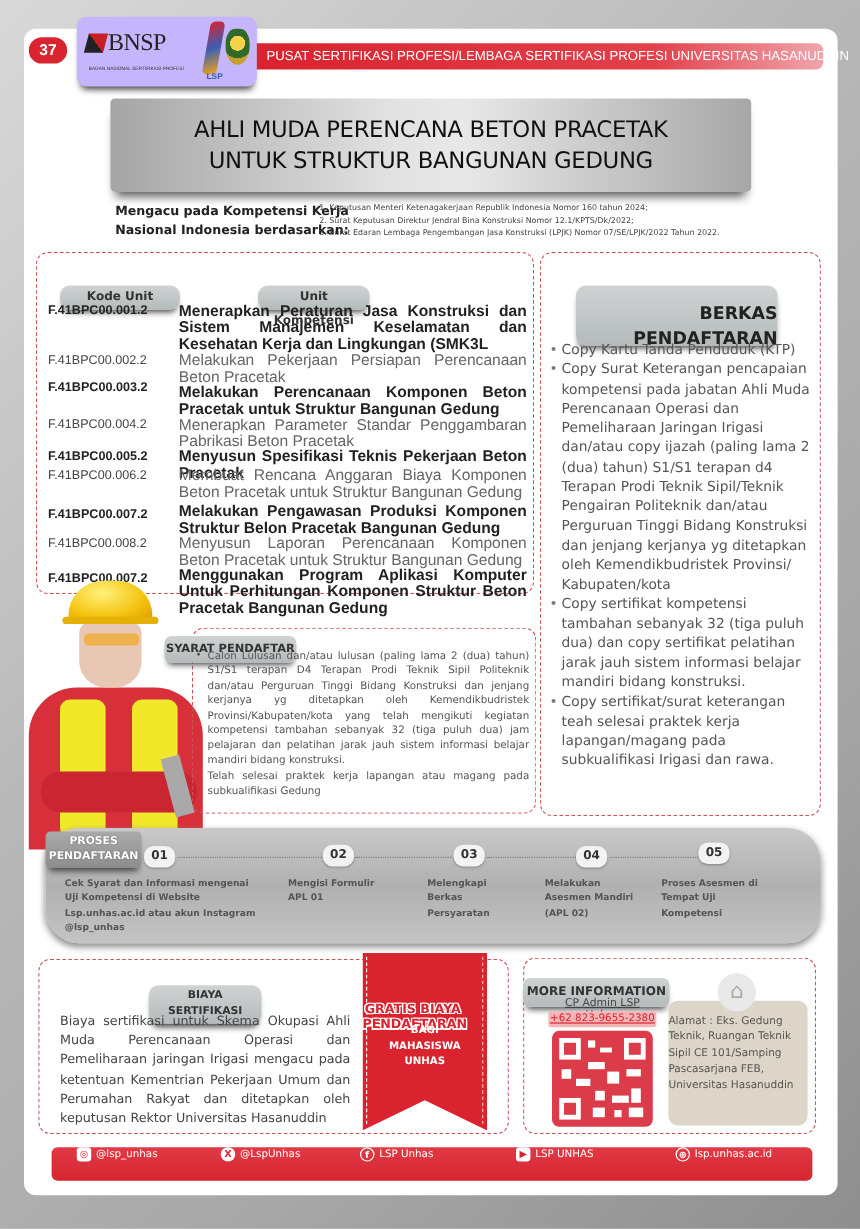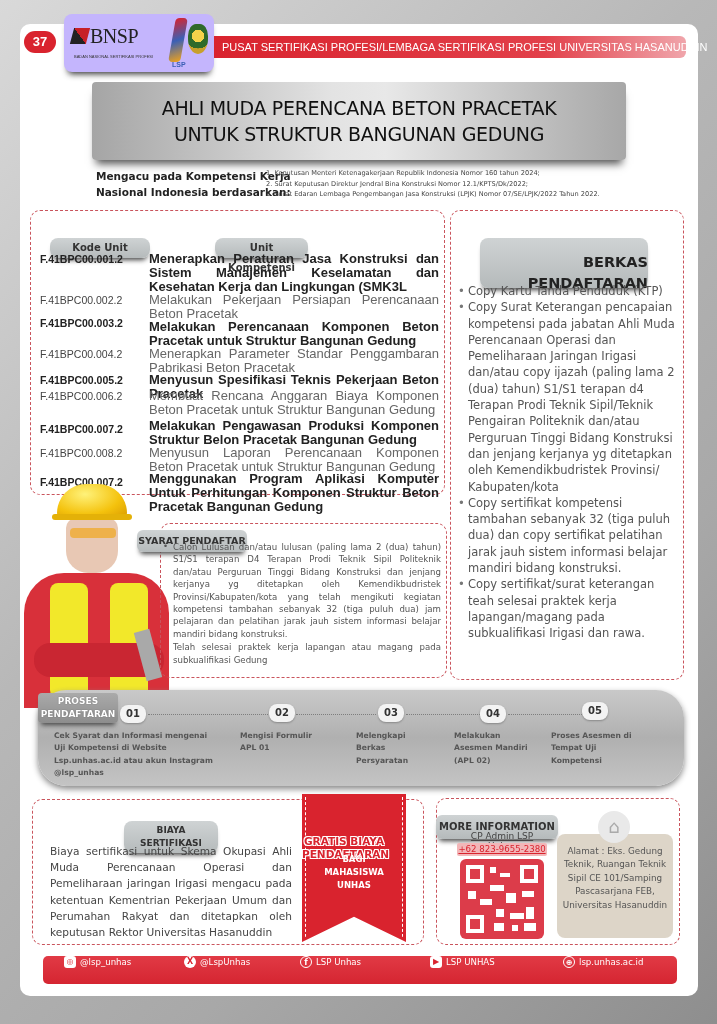--- a/index.html
+++ b/index.html
@@ -140,21 +140,21 @@
   .info-pill { left: 436px; top: 799px; width: 122px; height: 24px; line-height: 24px; font-size: 10px; border-radius: 6px; }
   .cp-admin { position: absolute; left: 456px; top: 831px; width: 92px; text-align: center;
     font: 9px "DejaVu Sans", sans-serif; color: #444; text-decoration: underline; }
   .cp-phone { position: absolute; left: 457px; top: 843px; width: 90px; height: 13px; background: #f2b6b8; text-align: center;
     font: 8.6px "DejaVu Sans", sans-serif; color: #d9232e; text-decoration: underline; line-height: 13px; border-radius: 2px; }
   .qr { position: absolute; left: 460px; top: 859px; width: 84px; height: 80px; background: #dc3c4a; border-radius: 6px; }
   .qr-cell { position: absolute; background: #fff; }
   .addr-box { position: absolute; left: 557px; top: 834px; width: 116px; height: 104px; background: #ddd5c8; border-radius: 8px; }
   .home-badge { position: absolute; left: 598px; top: 811px; width: 32px; height: 32px; background: #e9e9e9; border-radius: 50%;
     color: #aaa; text-align: center; line-height: 32px; font-size: 18px; }
-  .addr-text { position: absolute; left: 557px; top: 845px; width: 116px; text-align: center;
+  .addr-text { position: absolute; left: 557px; top: 845px; width: 116px; text-align: left;
     font: 8.8px "DejaVu Sans", sans-serif; color: #555; line-height: 13.4px; }
 
   
   .footer-bar {
     position: absolute; left: 43px; top: 956px; width: 634px; height: 28px;
     background: linear-gradient(180deg, #e13a45, #d52531); border-radius: 5px;
   }
   .social { position: absolute; top: 956px; height: 28px; line-height: 28px; color: #fff; font: 8.6px "DejaVu Sans", sans-serif; white-space: nowrap; }
   .social .ic { display: inline-block; width: 12px; height: 12px; background: #fff; color: #d9232e; border-radius: 3px;
     font: bold 8px "DejaVu Sans", sans-serif; line-height: 12px; text-align: center; vertical-align: middle; margin-right: 4px; }

